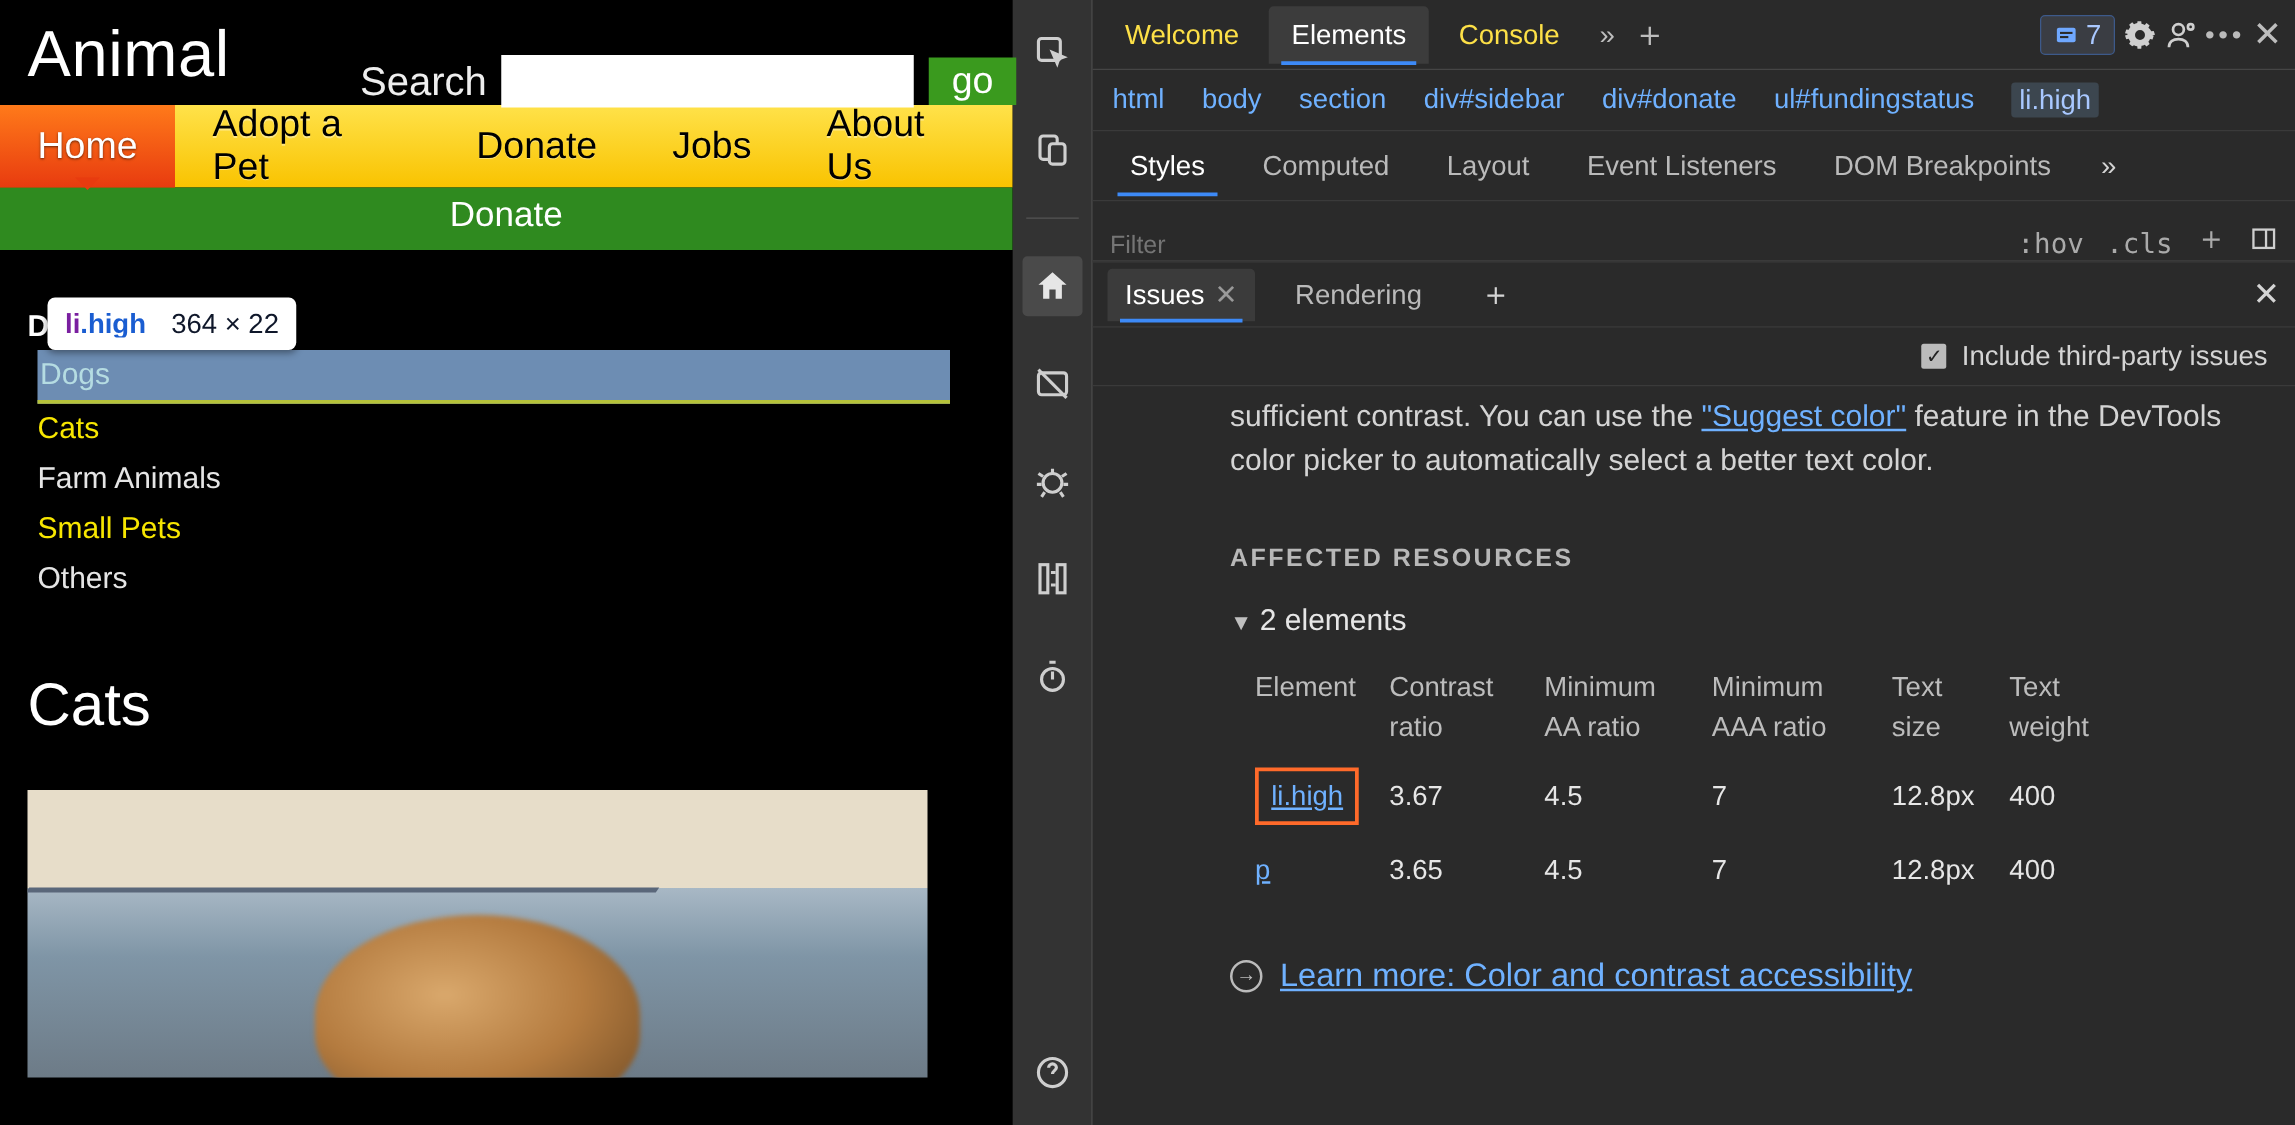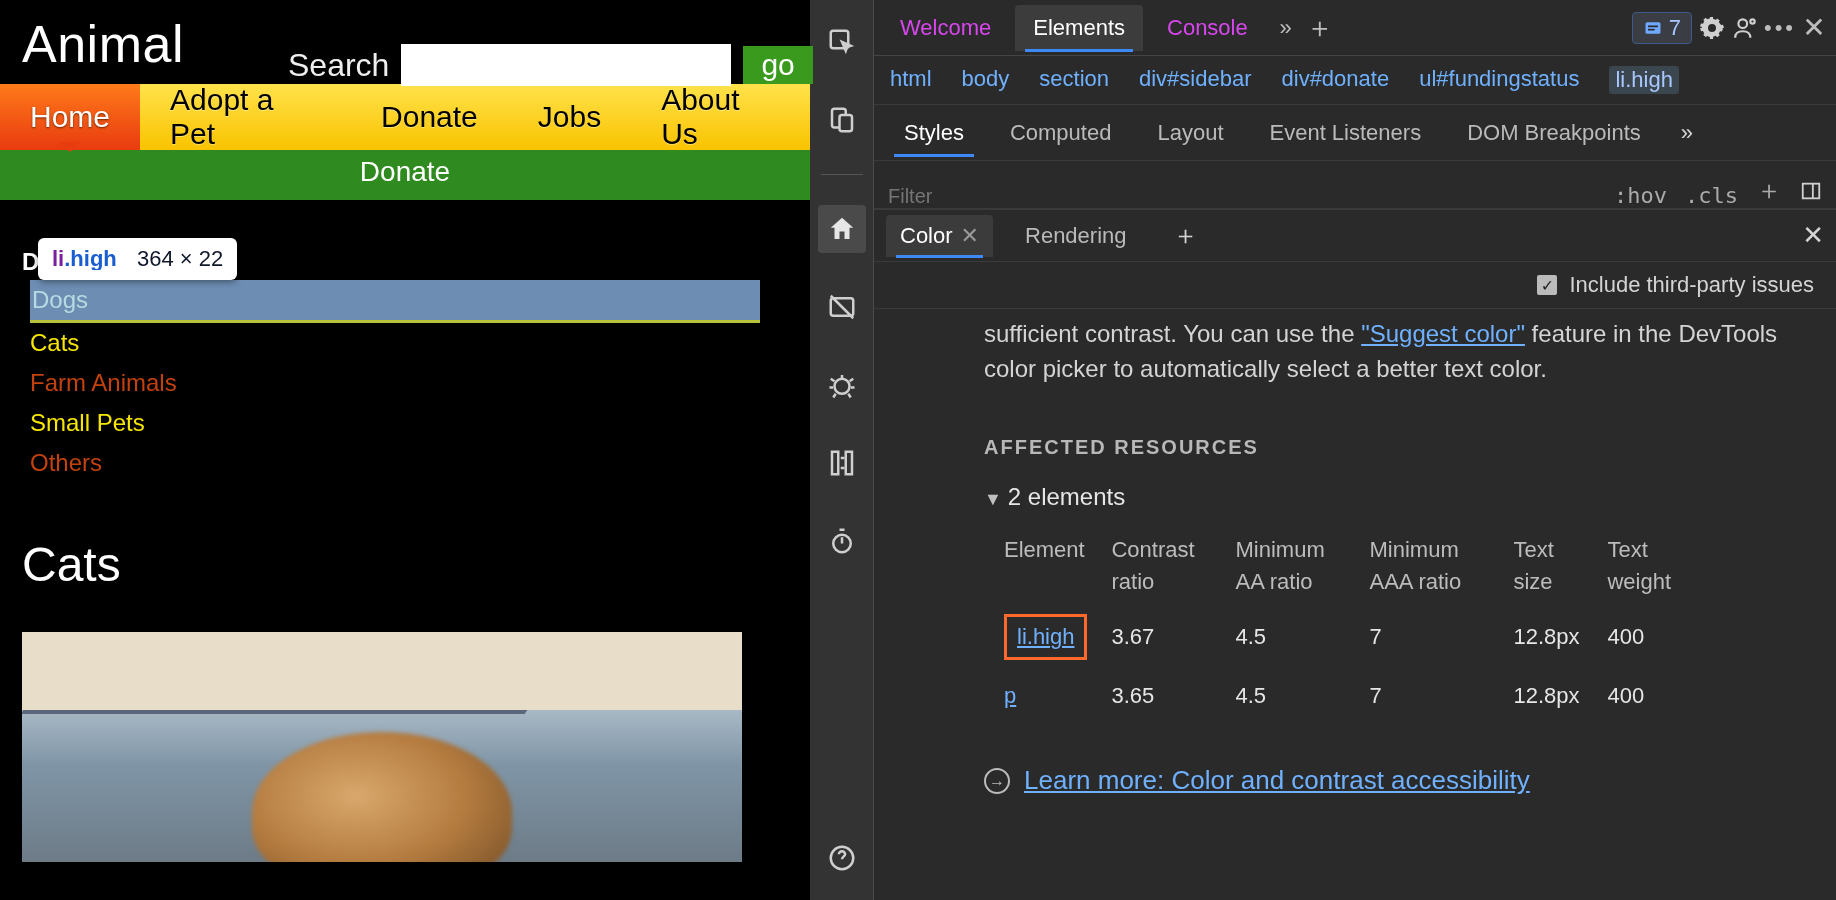--- a/index.html
+++ b/index.html
@@ -21,36 +21,36 @@
   .inspect-tip { position: absolute; top: 238px; left: 38px; background: #fff; color: #333; border-radius: 6px; padding: 8px 14px; font-size: 22px; box-shadow: 0 2px 6px rgba(0,0,0,.4); }
   .inspect-tip .sel { color: #7a1fa0; font-weight: 600; }
   .inspect-tip .cls { color: #1a5dd1; font-weight: 600; }
   .inspect-tip .dim { color: #0f172a; margin-left: 14px; }
   .inspect-tip::after { content:""; position:absolute; bottom:-10px; left:44px; border:10px solid transparent; border-top-color:#fff; }
   .truncated-d { position: absolute; top: 248px; left: 22px; color: #fff; font-size: 24px; font-weight: 600; }
   .funding { margin: 80px 0 0 30px; list-style: none; font-size: 24px; }
   .funding li { padding: 6px 0; }
   .funding li.highlight { background: #6d8db3; color: #b5dce2; padding-left: 2px; border-bottom: 3px solid #b6c23a; width: 730px; }
   .yellow { color: #f7e600; }
-  .red { color: #c2410c; }
+  .red { color: #e5e5e5; }
   .section-h { font-size: 48px; font-weight: 300; margin: 54px 0 40px 22px; }
   .photo { margin-left: 22px; width: 720px; height: 230px; background: linear-gradient(180deg,#e7ddc9 0%,#e7ddc9 34%,#a8b8c5 34%,#7f95a6 58%,#6d7b87 100%); position: relative; overflow: hidden; }
   .photo::before { content:""; position:absolute; left:0; top:34%; width:70%; height:4px; background:#5a677a; transform: skewX(-35deg); transform-origin: left; }
   .cat { position:absolute; bottom:-30px; left:230px; width:260px; height:160px; background: radial-gradient(ellipse at 40% 40%, #d9a86c 0%, #b47b3f 50%, #7a5228 90%); border-radius: 50% 50% 40% 40%; filter: blur(2px); }
   
   .devtools { flex: 1; background: #2a2a2a; display: flex; }
   .dock { width: 64px; background: #333; border-right: 1px solid #4a4a4a; display: flex; flex-direction: column; align-items: center; padding-top: 18px; gap: 30px; }
   .dock-sep { width: 42px; height: 1px; background: #555; }
   .dock svg { width: 30px; height: 30px; }
   .dock .ico { width: 48px; height: 48px; display:flex; align-items:center; justify-content:center; border-radius:4px; }
   .dock .ico.active { background: #4a4a4a; }
   .dock .ico.last { margin-top: auto; margin-bottom: 18px; }
   .panels { flex:1; display:flex; flex-direction:column; color:#d4d4d4; font-size:22px; }
   .tabstrip { display:flex; align-items:center; height:56px; border-bottom:1px solid #454545; padding: 0 8px; gap: 6px; }
-  .tab { padding: 10px 18px; color: #d946ef; cursor:pointer; }
+  .tab { padding: 10px 18px; color: #fde047; cursor:pointer; }
   .tab.active { color:#fff; background:#3c3c3c; border-radius:4px 4px 0 0; position:relative; }
   .tab.active::after { content:""; position:absolute; left:10px; right:10px; bottom:-1px; height:3px; background:#3d8af7; }
   .tabstrip .spacer { flex:1; }
   .badge { display:flex; align-items:center; background:#3a3d43; color:#a9c8ff; border-radius:4px; padding:2px 10px; gap:6px; font-size:22px; border:1px solid #4b6; border-color:#3d5a8a; }
   .tabstrip .ticon { width:28px; height:28px; display:flex; align-items:center; justify-content:center; color:#bdbdbd; }
   .breadcrumb { display:flex; gap:30px; padding: 10px 16px; font-size:22px; border-bottom:1px solid #3a3a3a; color:#6fb1ff; }
   .breadcrumb span { cursor:pointer; }
   .breadcrumb .bc-sel { background:#3c464f; color:#a9c8ff; padding:1px 6px; border-radius:3px; }
   .subtabs { display:flex; align-items:center; padding: 0 12px; height:56px; border-bottom:1px solid #3a3a3a; gap:10px; }
   .subtab { padding: 10px 18px; color:#bababa; cursor:pointer; }
@@ -233,21 +233,21 @@
         <span style="font-size:26px;">＋</span>
         <span><svg width="22" height="22" viewBox="0 0 24 24" fill="none" stroke="#cfcfcf" stroke-width="2">
               <rect x="3" y="4" width="18" height="16"></rect>
               <path d="M14 4v16"></path>
             </svg></span>
       </div>
 
       <div class="drawer">
         <div class="drawer-tabs">
           <div class="dtab active">
-            <span>Color</span><span class="x">✕</span>
+            <span>Issues</span><span class="x">✕</span>
           </div>
           <div class="dtab">Rendering</div>
           <div class="ticon" style="font-size:26px;margin-left:14px;">＋</div>
           <div style="flex:1"></div>
           <div class="ticon" style="font-size:26px;">✕</div>
         </div>
         <div class="drawer-row2">
           <span class="chk">✓</span>
           <span>Include third-party issues</span>
         </div>

